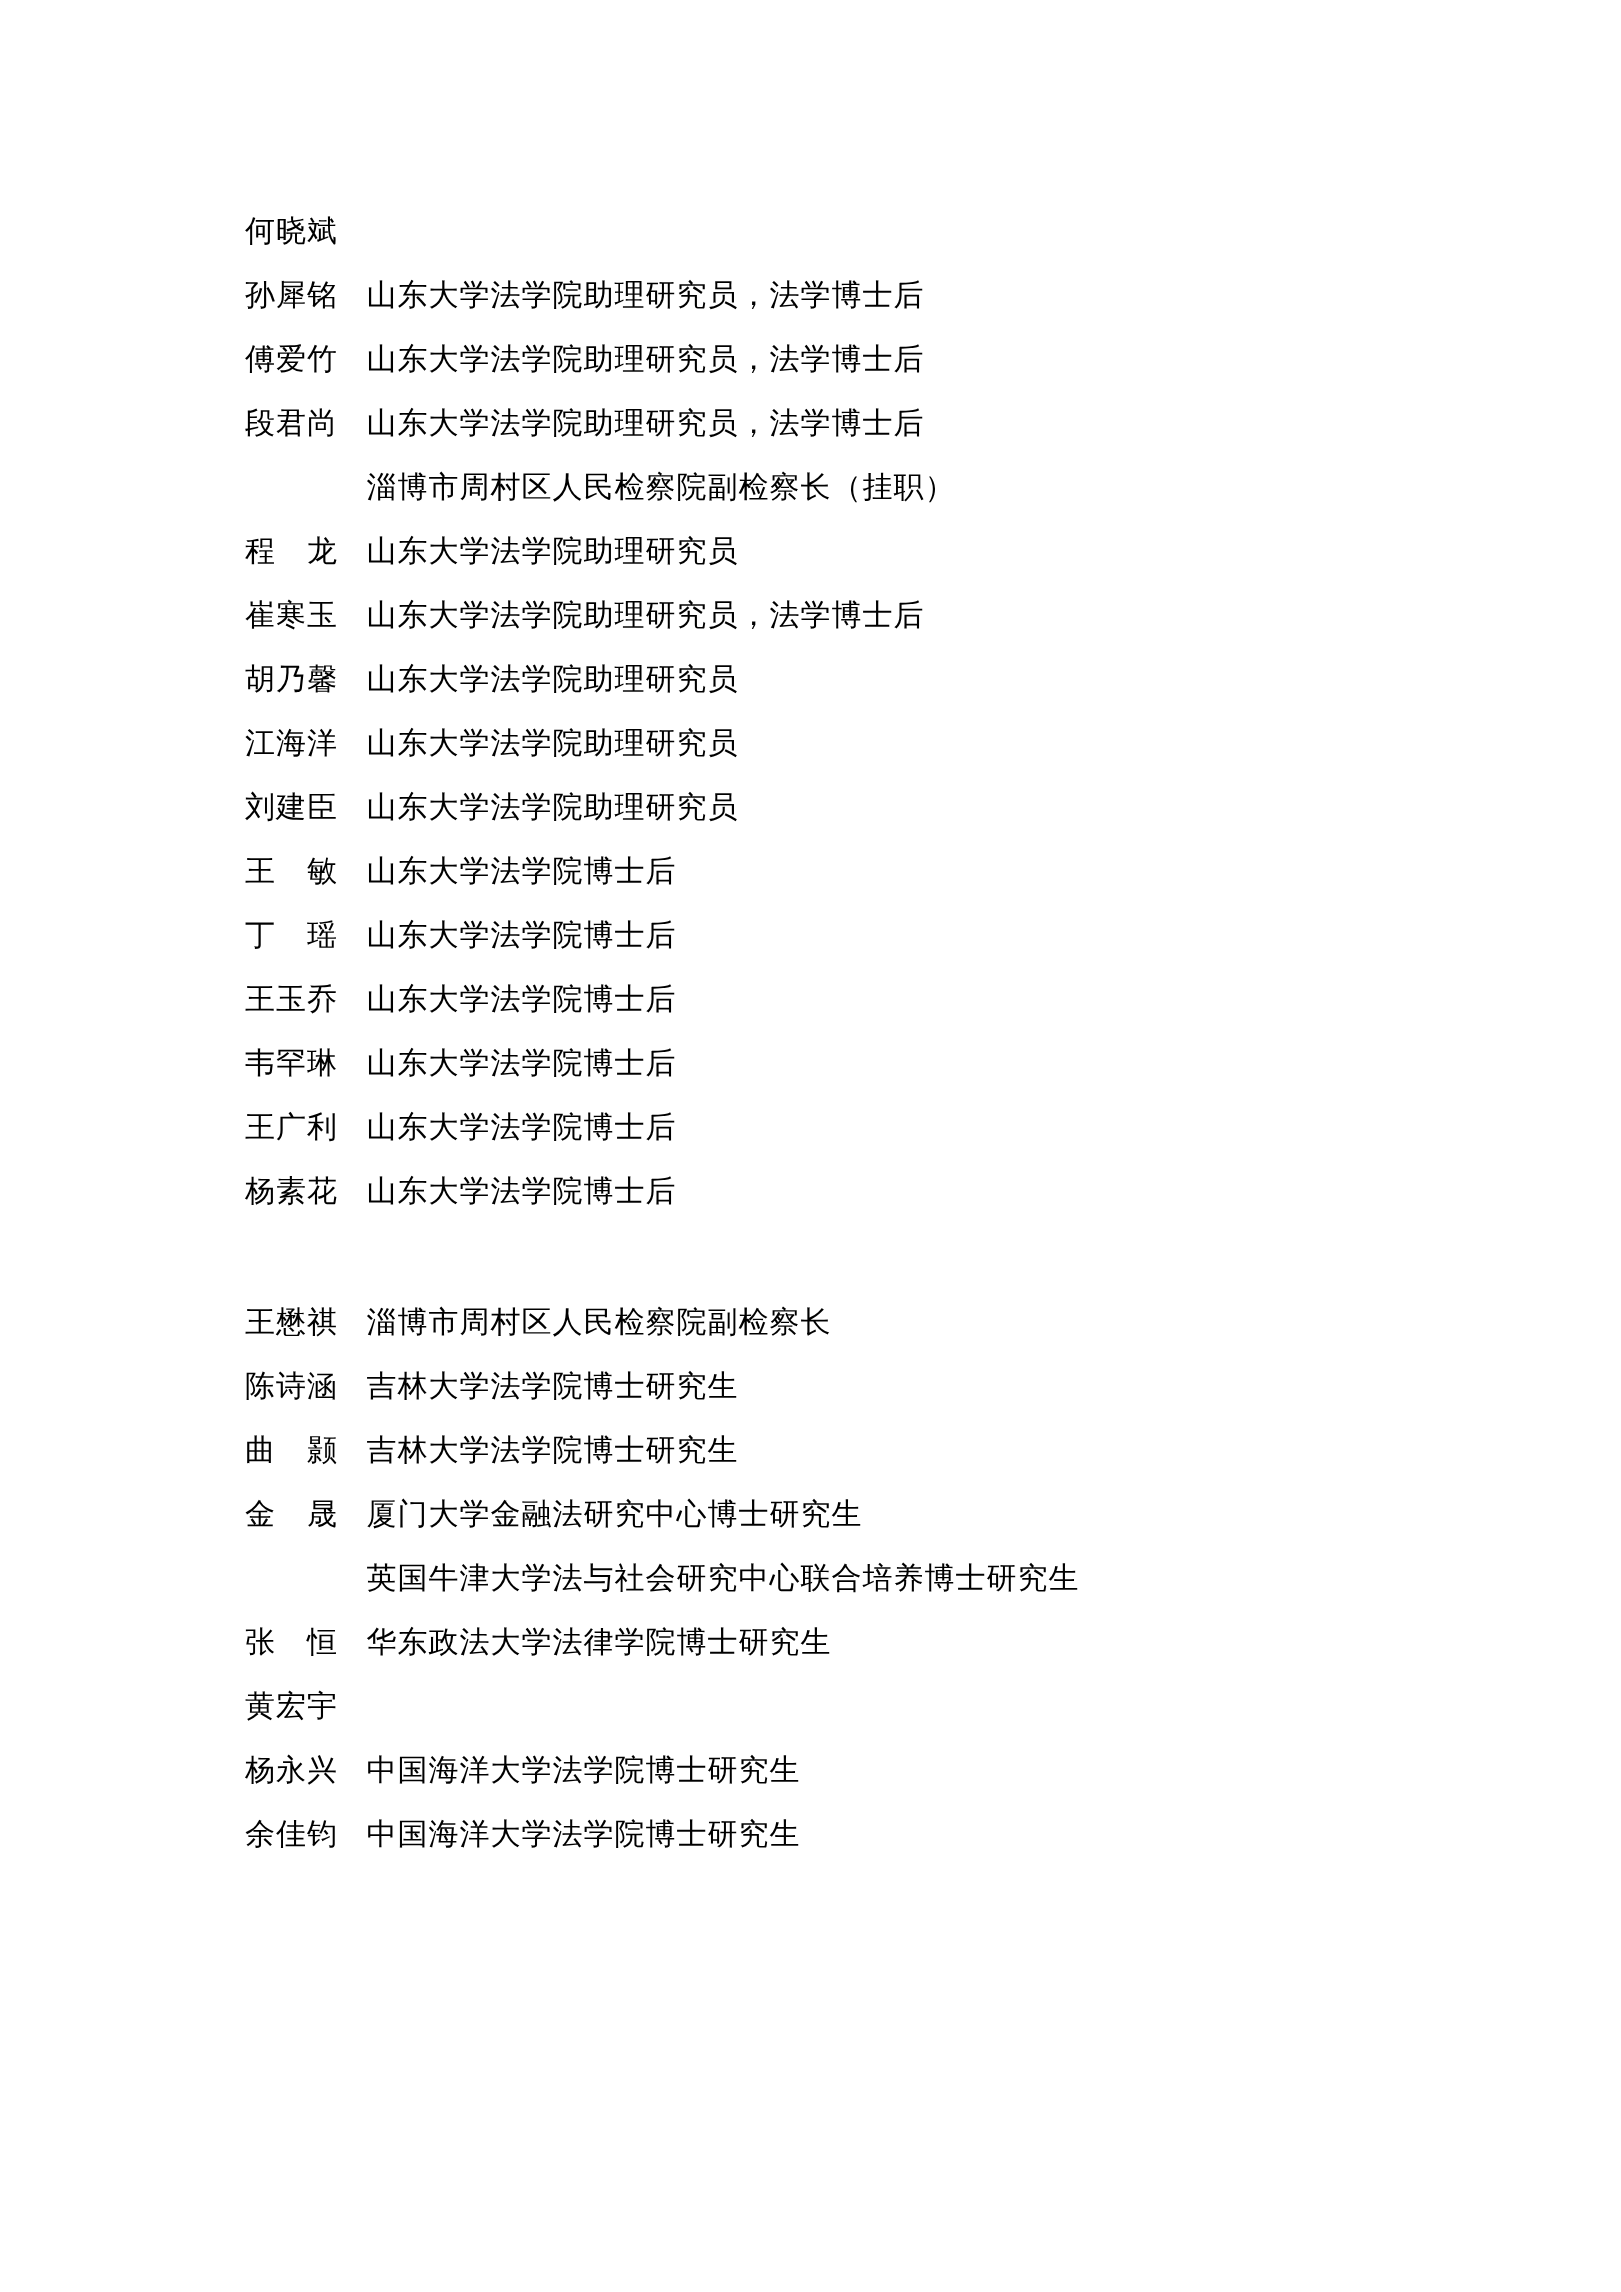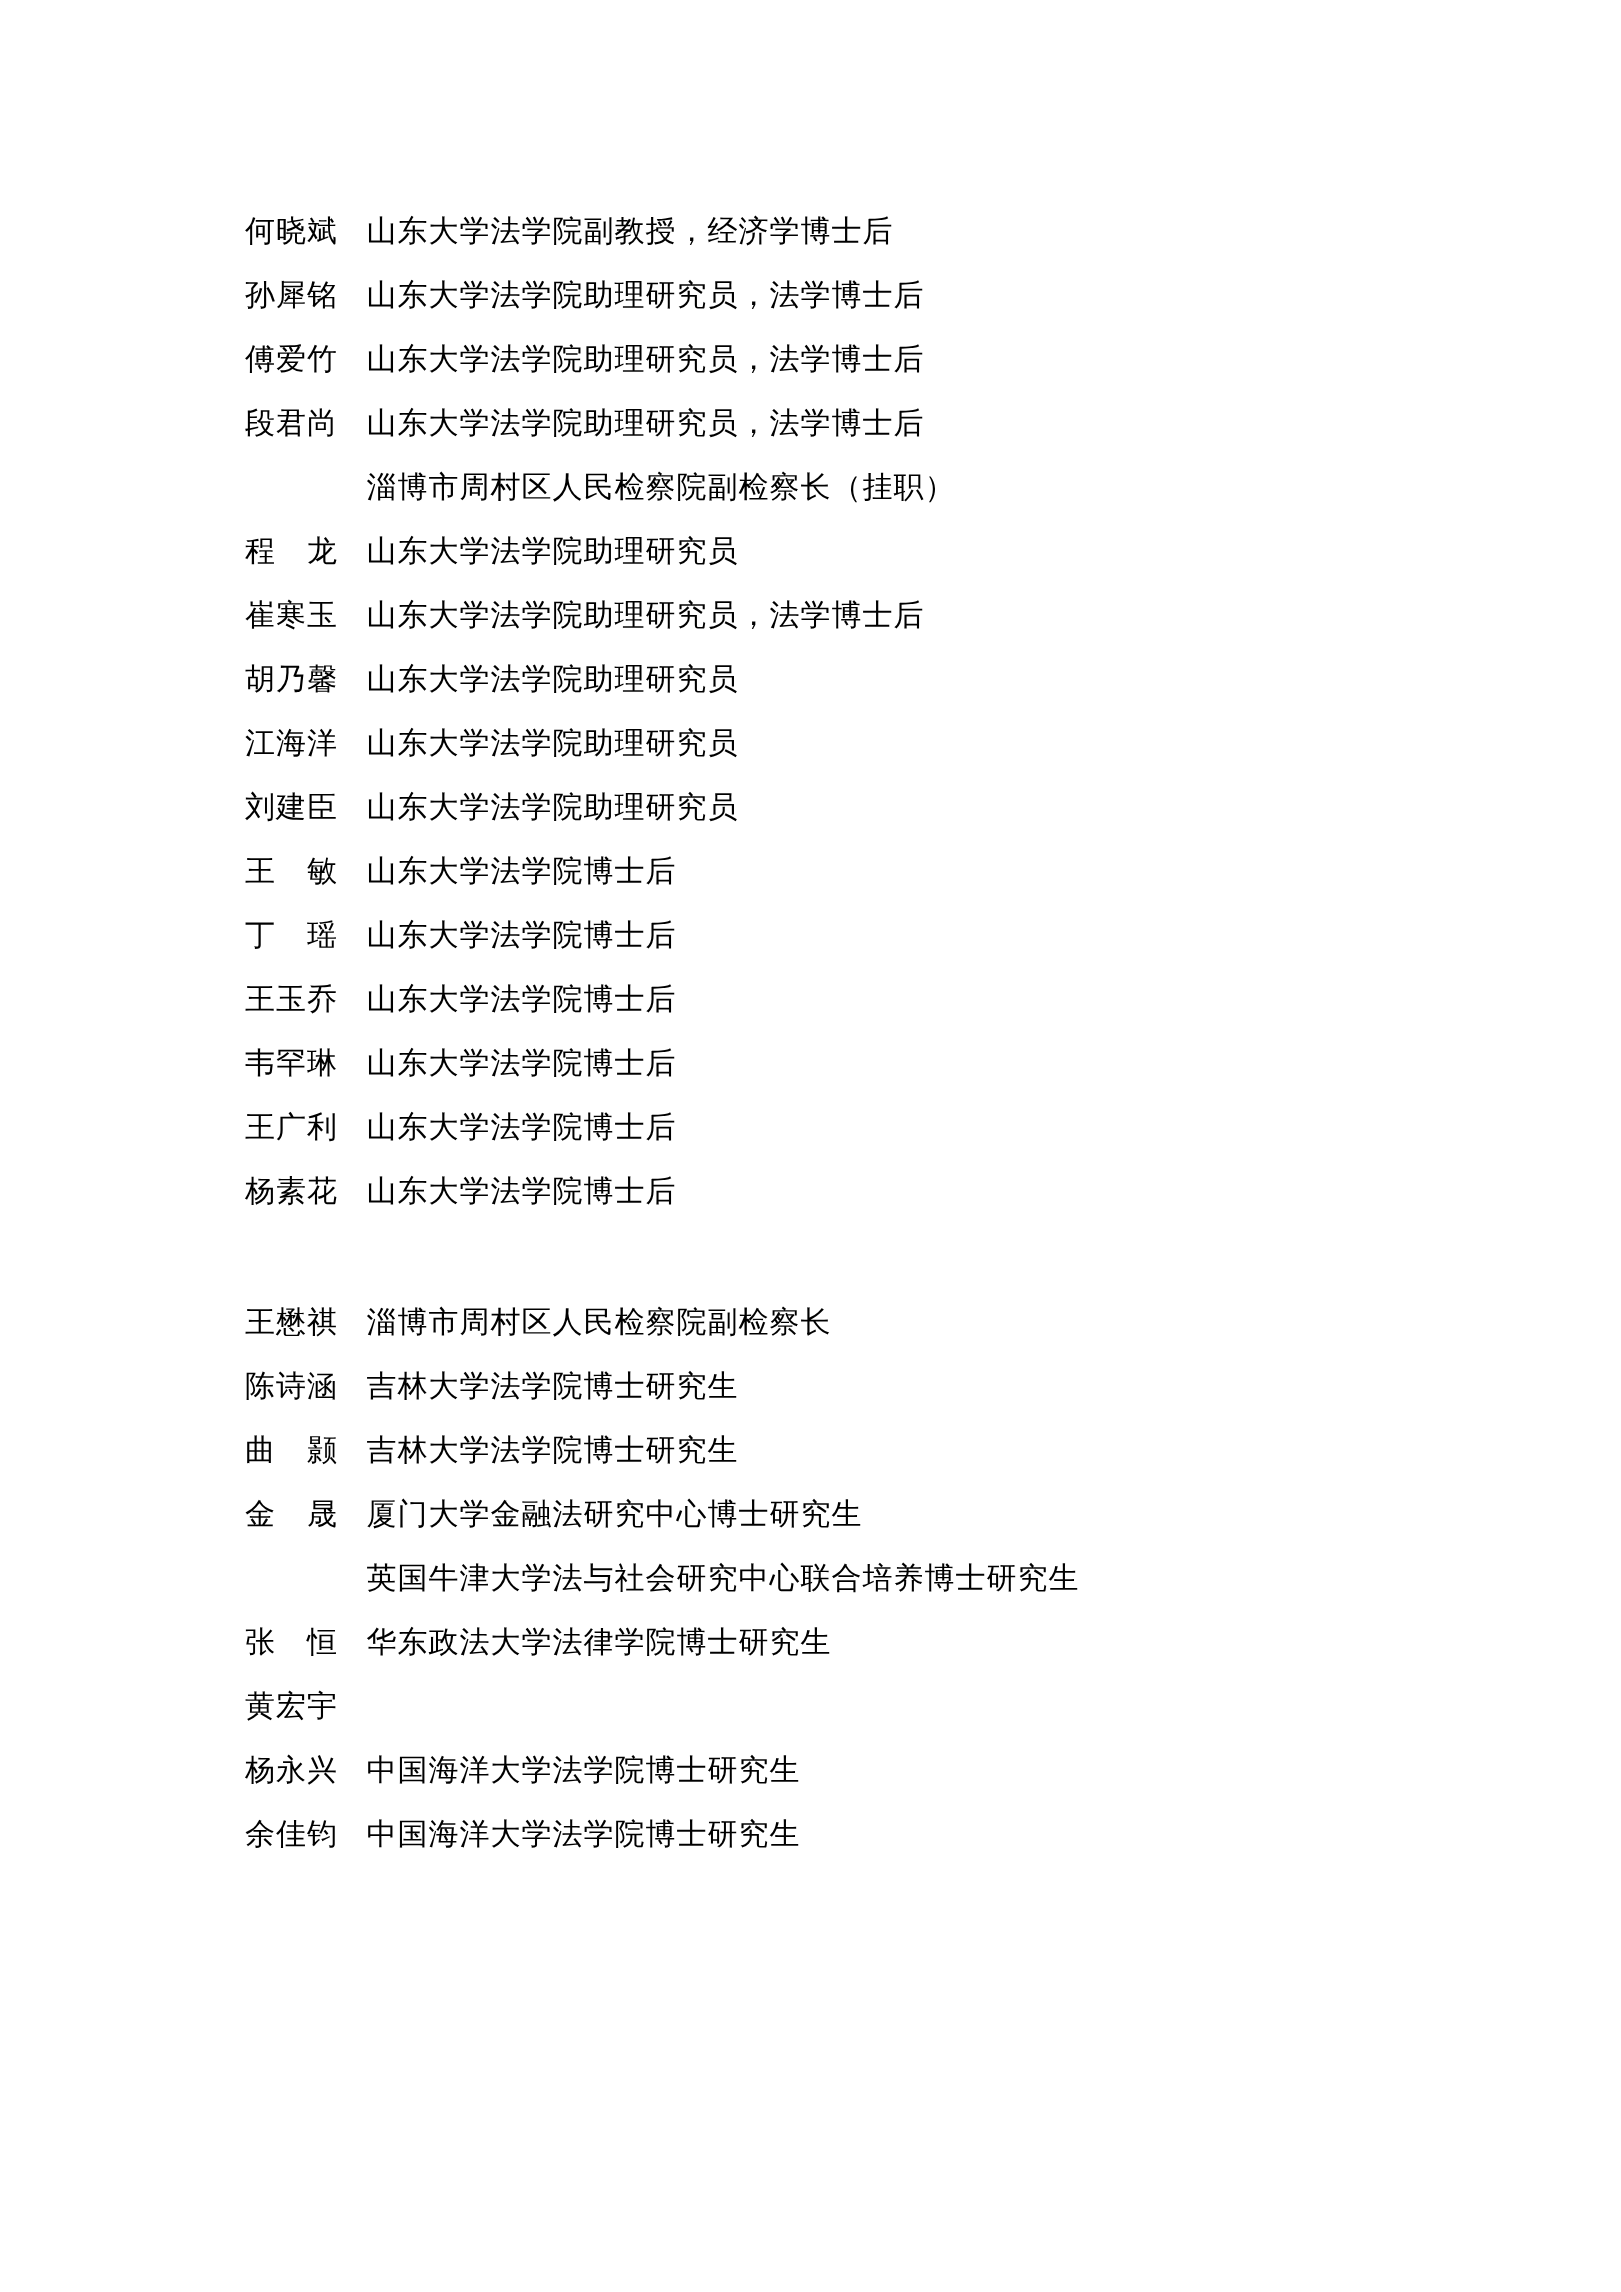--- a/index.html
+++ b/index.html
@@ -52,23 +52,20 @@
   }
 </style>
 </head>
 <body>
 
 <div class="page">
   <div class="content">
     <div class="group">
   <div class="entry">
     <span class="name-col">何晓斌</span>
-    <div class="lines-col">
-            <div class="line">山东大学法学院副教授，经济学博士后</div>
-          </div>
   </div>
 
   <div class="entry">
     <span class="name-col">孙犀铭</span>
     <div class="lines-col">
             <div class="line">山东大学法学院助理研究员，法学博士后</div>
           </div>
   </div>
 
   <div class="entry">

